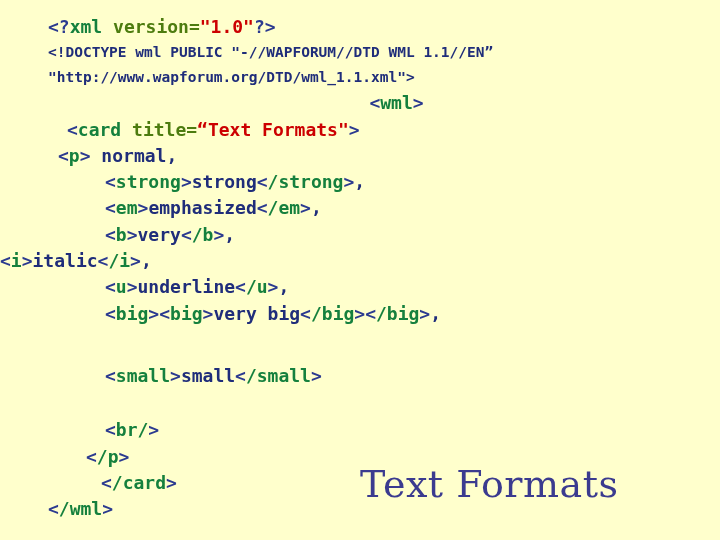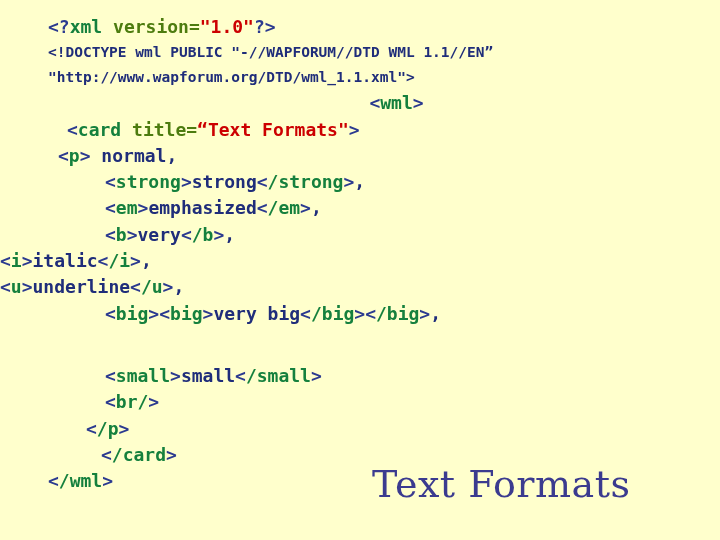--- a/index.html
+++ b/index.html
@@ -47,21 +47,21 @@
   }
 
   .tok-punct   { color: #2B3A8F; }
   .tok-tag     { color: #15803d; }
   .tok-attr    { color: #4d7c0f; }
   .tok-value   { color: #CC0000; }
   .tok-text    { color: #1F2D7A; }
 
   #slide-title {
     position: absolute;
-    left: 372px;
+    left: 360px;
     top: 462px;
     width: 240px;
     text-align: center;
     font-family: "DejaVu Serif", "Liberation Serif", serif;
     font-size: 38px;
     font-weight: normal;
     color: #3B3B8F;
     white-space: nowrap;
     letter-spacing: 0.5px;
   }
@@ -75,24 +75,24 @@
       <div class="code-line" style="padding-left: 48px;"><span class="tok-punct">&lt;?</span><span class="tok-tag">xml</span><span class="tok-text"> </span><span class="tok-attr">version=</span><span class="tok-value">"1.0"</span><span class="tok-punct">?&gt;</span></div>
       <div class="code-line doctype" style="padding-left: 48px;"><span class="tok-text">&lt;!DOCTYPE wml PUBLIC "-//WAPFORUM//DTD WML 1.1//EN”</span></div>
       <div class="code-line doctype" style="padding-left: 48px;"><span class="tok-text">"http://www.wapforum.org/DTD/wml_1.1.xml"&gt;</span></div>
       <div class="code-line" style="padding-left: 73px; text-align: center;"><span class="tok-punct">&lt;</span><span class="tok-tag">wml</span><span class="tok-punct">&gt;</span></div>
       <div class="code-line" style="padding-left: 67px;"><span class="tok-punct">&lt;</span><span class="tok-tag">card</span><span class="tok-text"> </span><span class="tok-attr">title=</span><span class="tok-value">“Text Formats"</span><span class="tok-punct">&gt;</span></div>
       <div class="code-line" style="padding-left: 58px;"><span class="tok-punct">&lt;</span><span class="tok-tag">p</span><span class="tok-punct">&gt;</span><span class="tok-text"> normal,</span></div>
       <div class="code-line" style="padding-left: 105px;"><span class="tok-punct">&lt;</span><span class="tok-tag">strong</span><span class="tok-punct">&gt;</span><span class="tok-text">strong</span><span class="tok-punct">&lt;</span><span class="tok-tag">/strong</span><span class="tok-punct">&gt;</span><span class="tok-text">,</span></div>
       <div class="code-line" style="padding-left: 105px;"><span class="tok-punct">&lt;</span><span class="tok-tag">em</span><span class="tok-punct">&gt;</span><span class="tok-text">emphasized</span><span class="tok-punct">&lt;</span><span class="tok-tag">/em</span><span class="tok-punct">&gt;</span><span class="tok-text">,</span></div>
       <div class="code-line" style="padding-left: 105px;"><span class="tok-punct">&lt;</span><span class="tok-tag">b</span><span class="tok-punct">&gt;</span><span class="tok-text">very</span><span class="tok-punct">&lt;</span><span class="tok-tag">/b</span><span class="tok-punct">&gt;</span><span class="tok-text">,</span></div>
       <div class="code-line" style=""><span class="tok-punct">&lt;</span><span class="tok-tag">i</span><span class="tok-punct">&gt;</span><span class="tok-text">italic</span><span class="tok-punct">&lt;</span><span class="tok-tag">/i</span><span class="tok-punct">&gt;</span><span class="tok-text">,</span></div>
-      <div class="code-line" style=""><span class="tok-punct">&lt;</span><span class="tok-tag">u</span><span class="tok-punct">&gt;</span><span class="tok-text">underline</span><span class="tok-punct">&lt;</span><span class="tok-tag">/u</span><span class="tok-punct">&gt;</span><span class="tok-text">,</span></div>
+      <div class="code-line" style="padding-left: 105px;"><span class="tok-punct">&lt;</span><span class="tok-tag">u</span><span class="tok-punct">&gt;</span><span class="tok-text">underline</span><span class="tok-punct">&lt;</span><span class="tok-tag">/u</span><span class="tok-punct">&gt;</span><span class="tok-text">,</span></div>
       <div class="code-line" style="padding-left: 105px;"><span class="tok-punct">&lt;</span><span class="tok-tag">big</span><span class="tok-punct">&gt;</span><span class="tok-punct">&lt;</span><span class="tok-tag">big</span><span class="tok-punct">&gt;</span><span class="tok-text">very big</span><span class="tok-punct">&lt;</span><span class="tok-tag">/big</span><span class="tok-punct">&gt;</span><span class="tok-punct">&lt;</span><span class="tok-tag">/big</span><span class="tok-punct">&gt;</span><span class="tok-text">,</span></div>
       <div class="code-line" style="padding-left: 105px; margin-top: 36px;"><span class="tok-punct">&lt;</span><span class="tok-tag">small</span><span class="tok-punct">&gt;</span><span class="tok-text">small</span><span class="tok-punct">&lt;</span><span class="tok-tag">/small</span><span class="tok-punct">&gt;</span></div>
-      <div class="code-line" style="padding-left: 105px;"><span class="tok-punct">&lt;</span><span class="tok-tag">br/</span><span class="tok-punct">&gt;</span></div>
+      <div class="code-line" style="padding-left: 105px; margin-top: 28px;"><span class="tok-punct">&lt;</span><span class="tok-tag">br/</span><span class="tok-punct">&gt;</span></div>
       <div class="code-line" style="padding-left: 86px;"><span class="tok-punct">&lt;</span><span class="tok-tag">/p</span><span class="tok-punct">&gt;</span></div>
       <div class="code-line" style="padding-left: 101px;"><span class="tok-punct">&lt;</span><span class="tok-tag">/card</span><span class="tok-punct">&gt;</span></div>
       <div class="code-line" style="padding-left: 48px;"><span class="tok-punct">&lt;</span><span class="tok-tag">/wml</span><span class="tok-punct">&gt;</span></div>
     </div>
 
   <div id="slide-title">Text Formats</div>
 
 </div>
 
 </body></html>

